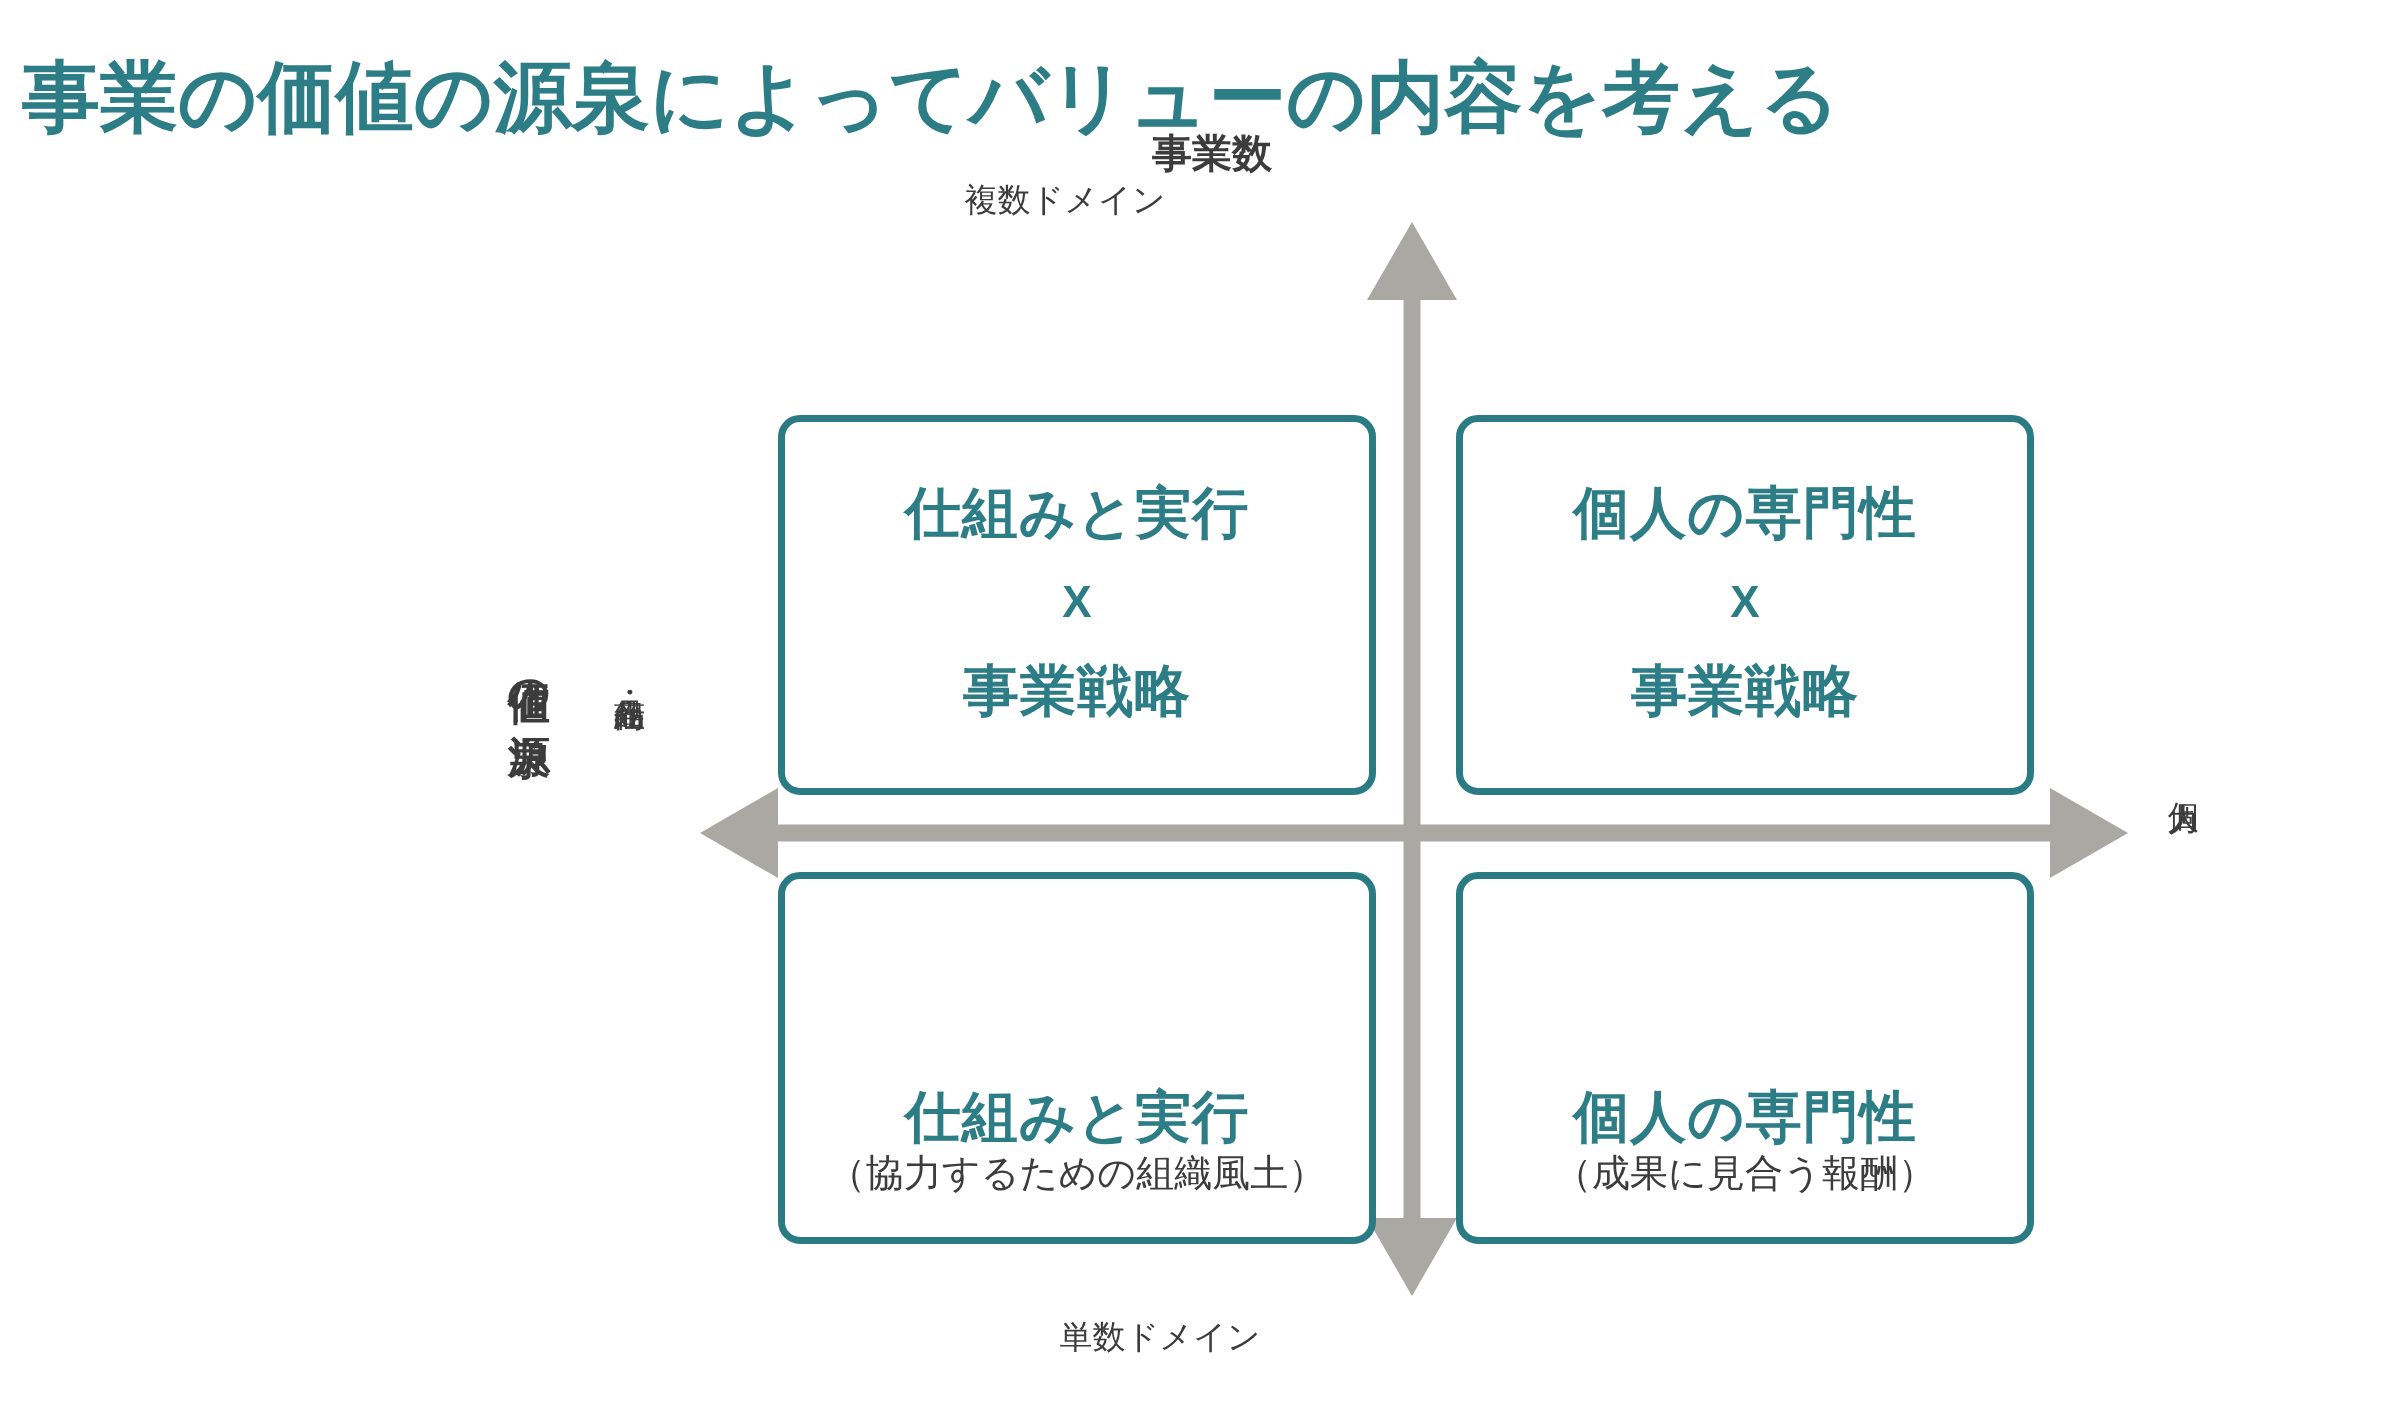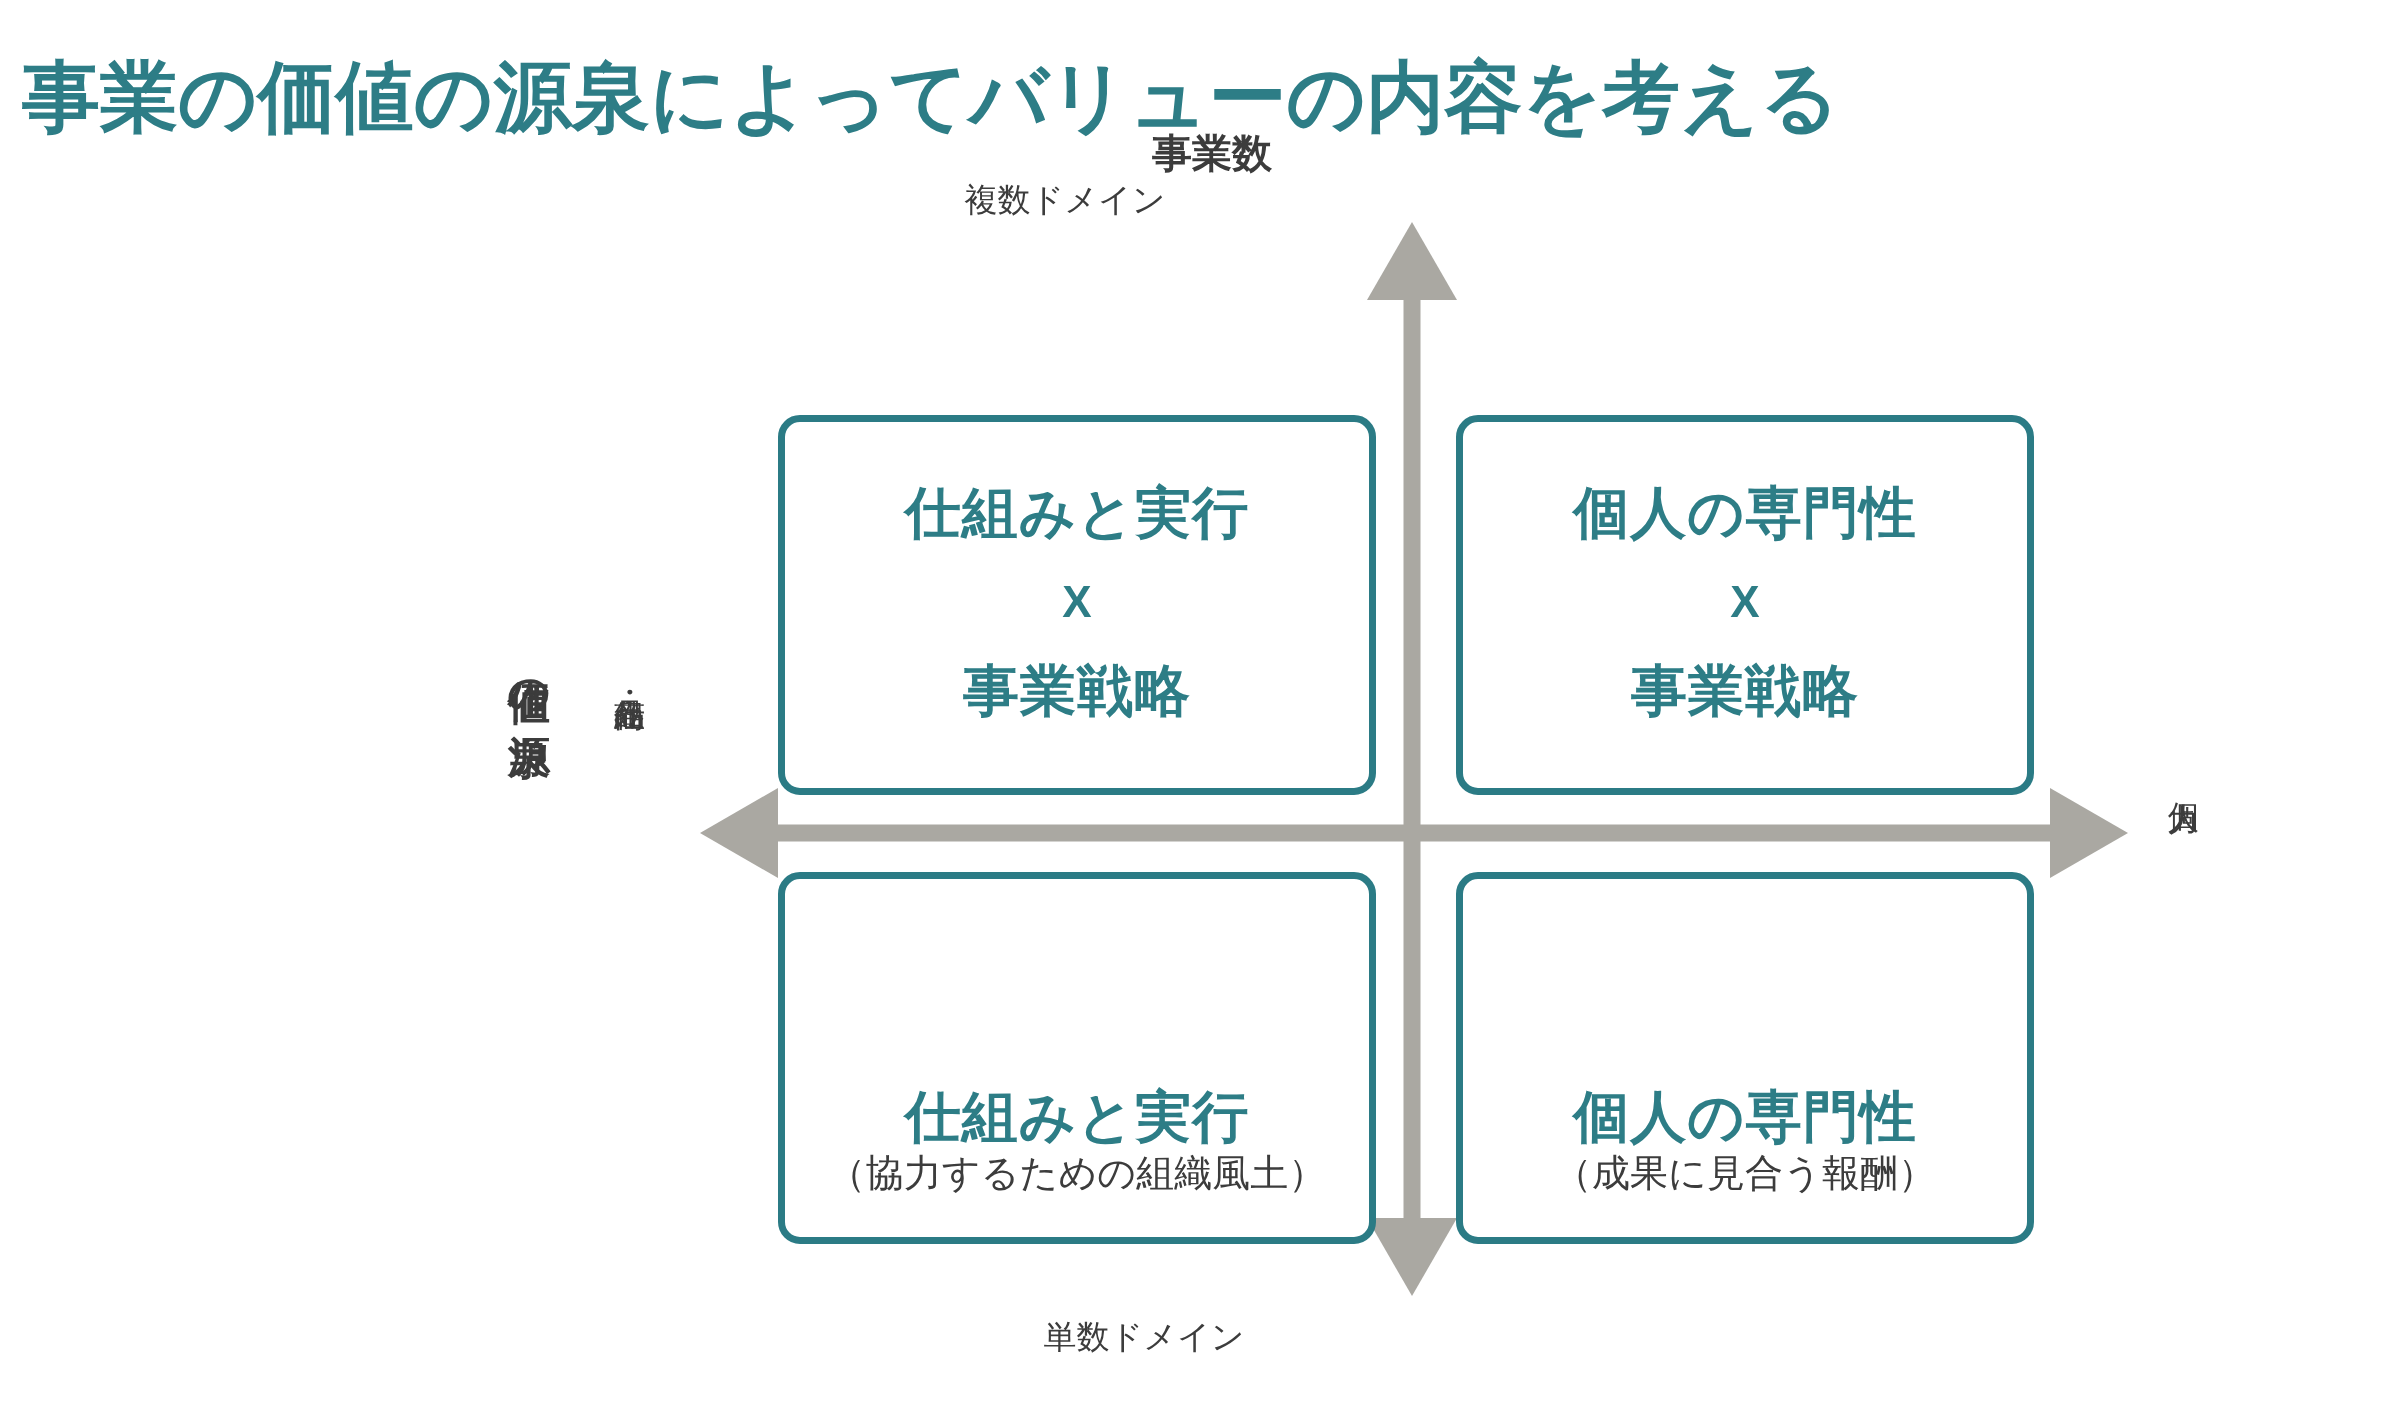--- a/index.html
+++ b/index.html
@@ -56,20 +56,21 @@
   .axis-top-sub > span { position: relative; left: 12px; }
 
   .axis-bottom-sub {
     position: absolute;
     left: 0;
     top: 1315px;
     width: 2264px;
     text-align: center;
     font-size: 33px;
     color: #3c3c3c;
+    padding-left: 16px;
   }
   .axis-bottom-sub > span { position: relative; left: 12px; }
 
   .axis-left-main {
     position: absolute;
     left: 508px;
     top: 648px;
     font-size: 42px;
     font-weight: bold;
     color: #3c3c3c;

